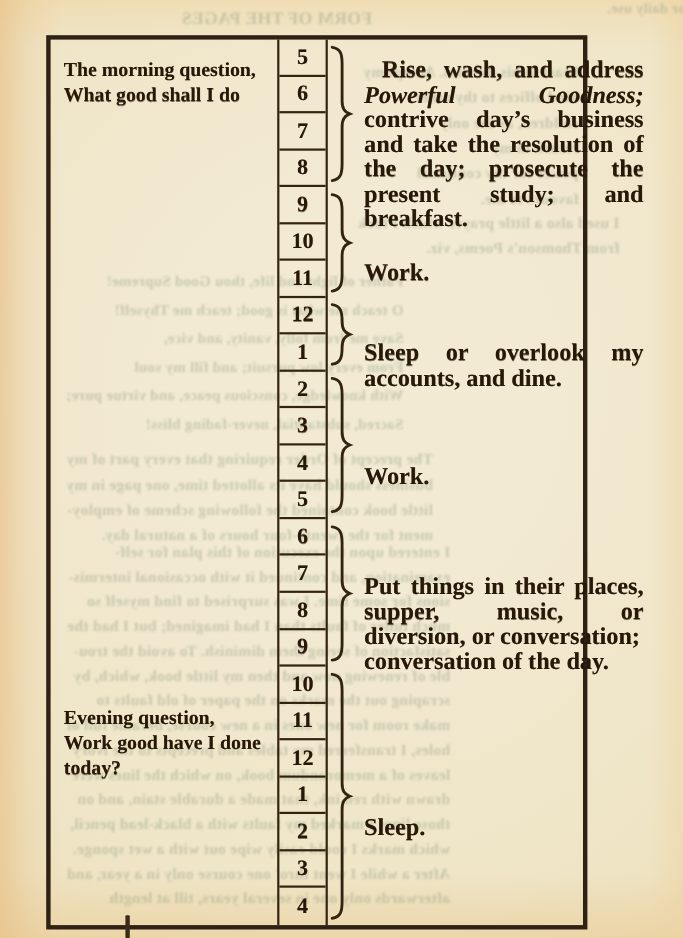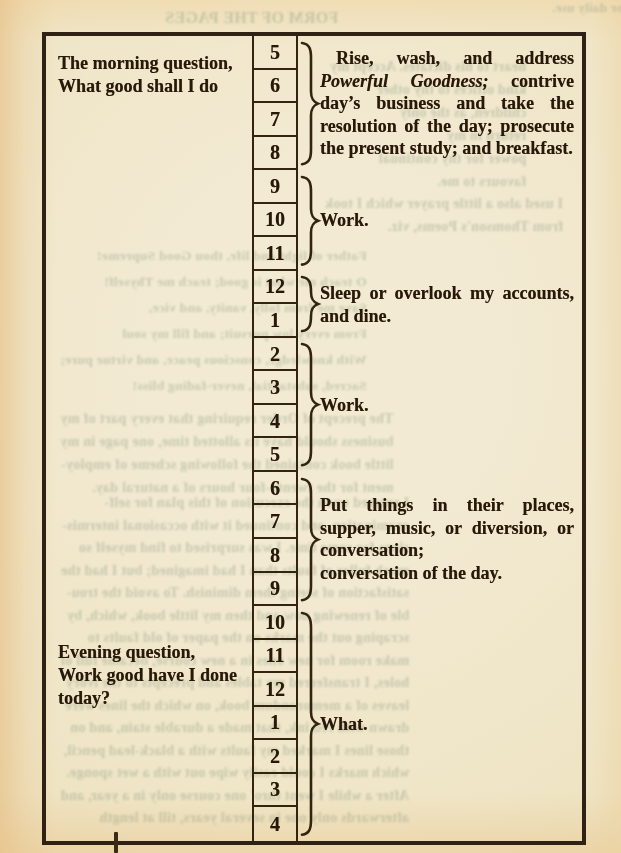--- a/index.html
+++ b/index.html
@@ -25,21 +25,21 @@
     opacity:0.42;
     filter:blur(1.2px);
     white-space:nowrap;
     font-weight:bold;
     letter-spacing:0.3px;
   }
   .ghost-block div{white-space:nowrap;}
   
   .sched{
     position:absolute;left:42px;top:32px;
-    width:544px;height:813px;
+    width:492px;height:813px;
     border:4px solid #2f2113;
     box-sizing:border-box;
     z-index:2;
     color:#271808;
     text-decoration:underline;
   }
   .col-q{
     position:absolute;left:0;top:0;bottom:0;width:206px;
     border-right:2px solid #32240f;
   }
@@ -62,25 +62,26 @@
   }
   .hour-cell.last{border-bottom:none;}
   .hour-cell span{
     font-size:20px;font-weight:bold;line-height:1;
     text-shadow:0.2px 0.3px 0.4px rgba(40,25,10,0.55);
   }
   .col-a{
     position:absolute;left:252px;top:0;bottom:0;width:284px;
   }
   .activity{
-    position:absolute;left:22px;width:254px;
+    position:absolute;left:33px;width:254px;
     transform:translateY(-50%);
-    font-size:18px;line-height:22.5px;font-weight:bold;
+    font-size:22px;line-height:22.5px;font-weight:bold;
     text-align:justify;
     text-shadow:0.2px 0.3px 0.4px rgba(40,25,10,0.55);
+    margin-top:28px;
   }
   .activity .it{font-style:italic;}
   .page-edge-mark{
     position:absolute;left:114px;top:832px;width:4px;height:21px;
     background:#3a2a16;z-index:3;border-radius:1px;
   }
 </style>
 </head>
 <body>
 
@@ -240,18 +241,18 @@
           <path d="M4 2 C12 3 13 9 13 17 L13 50.58333333333333 C13 57.58333333333333 15 60.58333333333333 20 62.58333333333333 C15 64.58333333333333 13 67.58333333333333 13 74.58333333333333 L13 108.16666666666666 C13 116.16666666666666 12 122.16666666666666 4 123.16666666666666" fill="none" stroke="#32240f" stroke-width="2.6" stroke-linecap="round"></path>
         </svg>
         <div class="activity" style="top: 368.958px;"><span>Work.</span></div>
         <svg width="22" height="125.16666666666666" style="position: absolute; left: 0px; top: 440.542px; overflow: visible;">
           <path d="M4 2 C12 3 13 9 13 17 L13 50.58333333333333 C13 57.58333333333333 15 60.58333333333333 20 62.58333333333333 C15 64.58333333333333 13 67.58333333333333 13 74.58333333333333 L13 108.16666666666666 C13 116.16666666666666 12 122.16666666666666 4 123.16666666666666" fill="none" stroke="#32240f" stroke-width="2.6" stroke-linecap="round"></path>
         </svg>
         <div class="activity" style="top: 503.125px;"><span>Put things in their places, supper, music, or diversion, or conversation;</span><br><span>conversation of the day.</span></div>
         <svg width="22" height="225.79166666666666" style="position: absolute; left: 0px; top: 574.708px; overflow: visible;">
           <path d="M4 2 C12 3 13 9 13 17 L13 100.89583333333333 C13 107.89583333333333 15 110.89583333333333 20 112.89583333333333 C15 114.89583333333333 13 117.89583333333333 13 124.89583333333333 L13 208.79166666666666 C13 216.79166666666666 12 222.79166666666666 4 223.79166666666666" fill="none" stroke="#32240f" stroke-width="2.6" stroke-linecap="round"></path>
         </svg>
-        <div class="activity" style="top: 687.604px;"><span>What.</span></div>
+        <div class="activity" style="top: 687.604px;"><span>Sleep.</span></div>
       </div>
   </div>
 
   <div class="page-edge-mark"></div>
 </div>
 
 </body></html>

